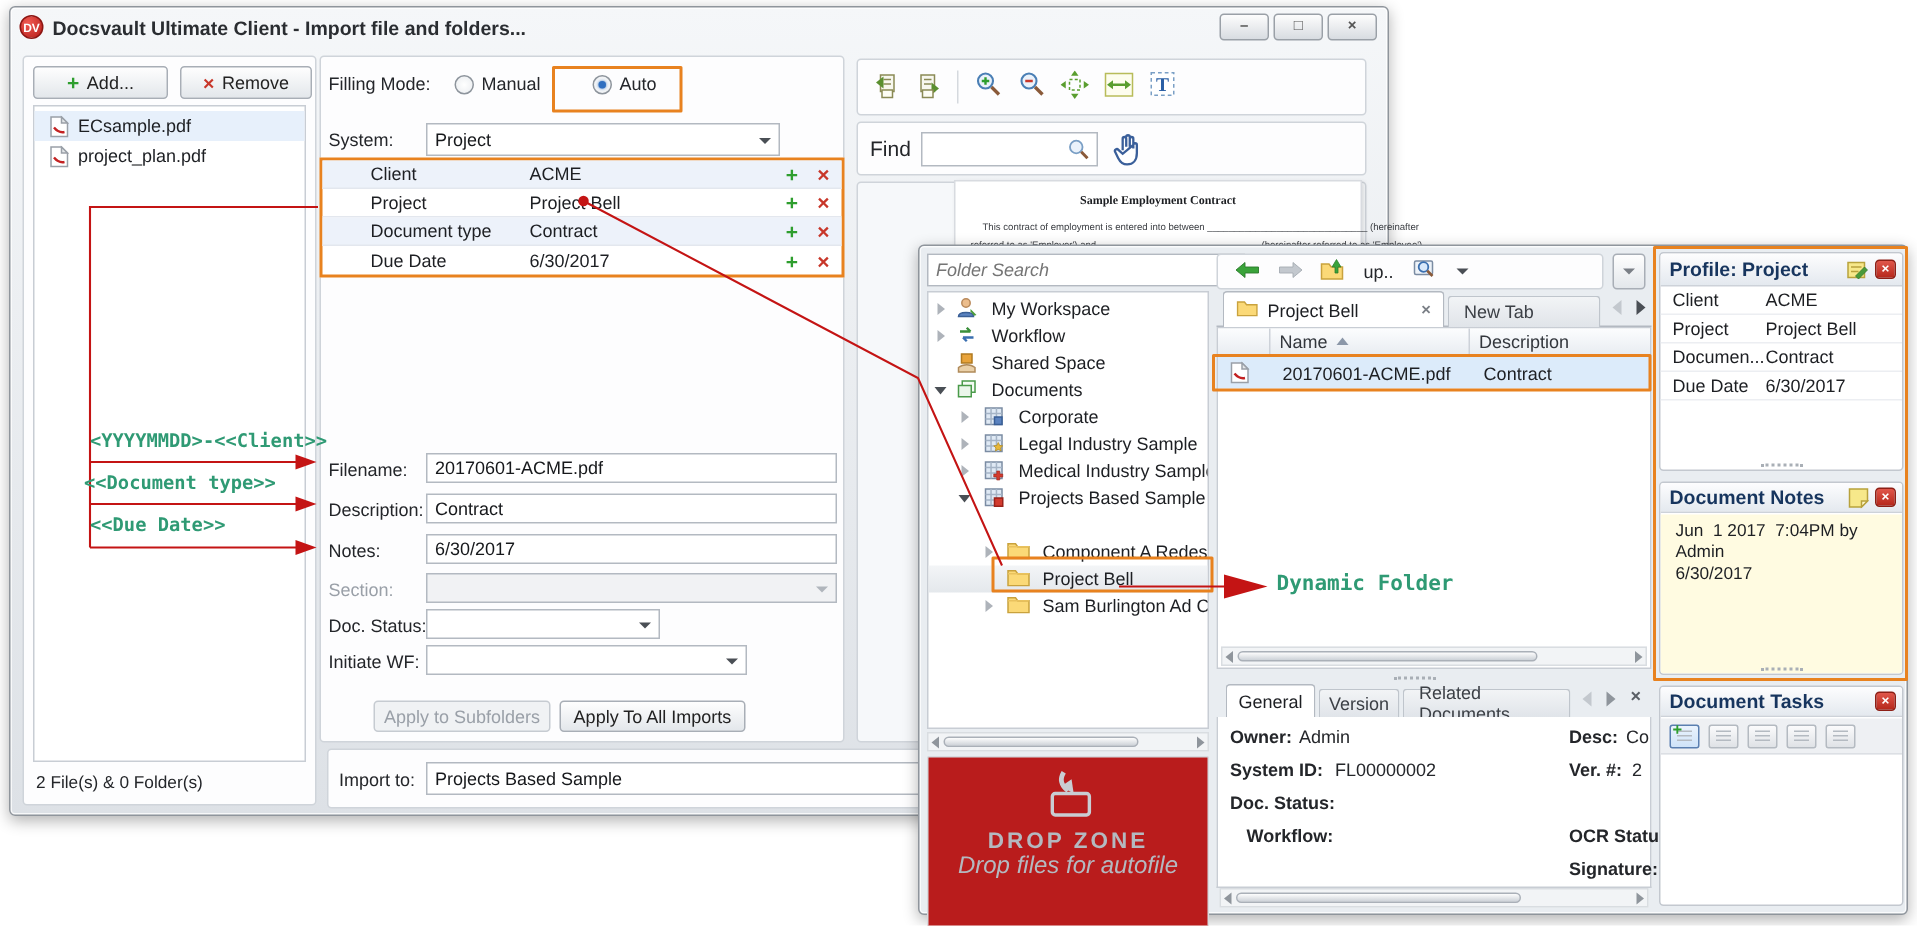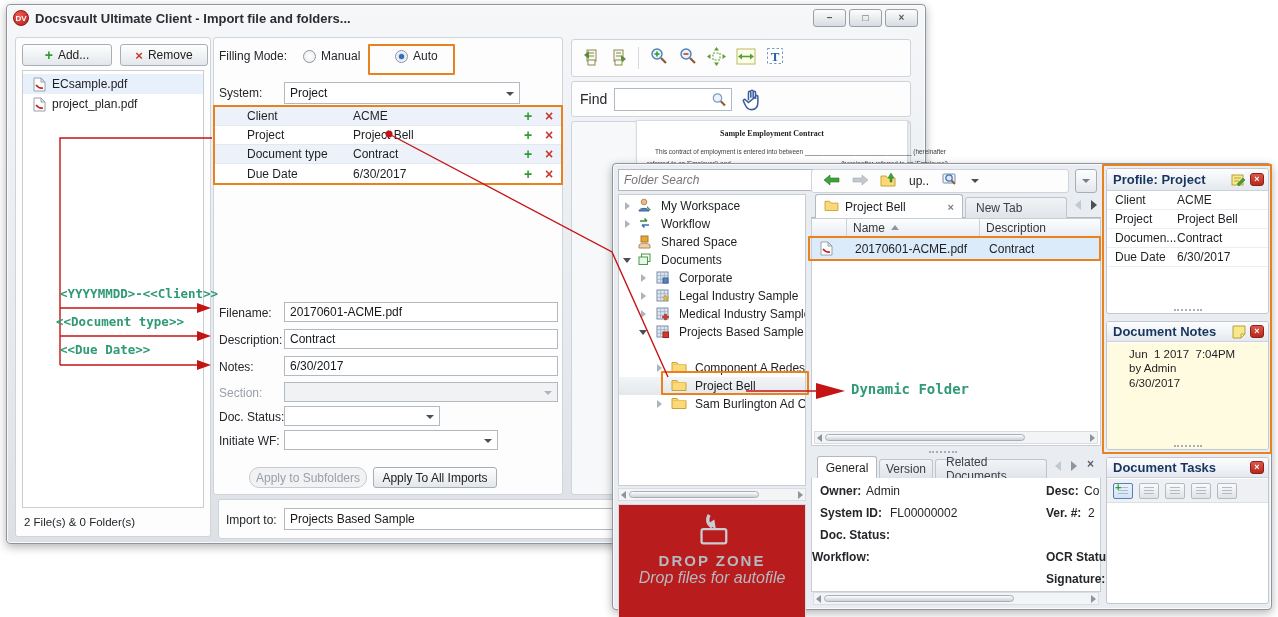--- a/index.html
+++ b/index.html
@@ -189,21 +189,21 @@
       </div>
     <div class="lbl" style="left:212px;top:405px;">Doc. Status:</div>
     <div class="tbox" style="left:277px;top:401px;width:156px;height:20px;">
         <span class="combo-arrow"></span>
       </div>
     <div class="lbl" style="left:212px;top:429px;">Initiate WF:</div>
     <div class="tbox" style="left:277px;top:425px;width:214px;height:20px;">
         <span class="combo-arrow"></span>
       </div>
 
-    <div class="btn disabled" style="left:242px;top:462px;width:118px;height:21px;border-radius:10px;">
+    <div class="btn disabled" style="left:242px;top:462px;width:118px;height:21px;">
         <span>Apply to Subfolders</span>
       </div>
     <div class="btn" style="left:366px;top:462px;width:124px;height:21px;">
         <span>Apply To All Imports</span>
       </div>
 
     <div class="panel" style="left:211px;top:494px;width:702px;height:40px;"></div>
     <div class="lbl" style="left:219px;top:508px;">Import to:</div>
     <div class="tbox" style="left:277px;top:503px;width:628px;height:22px;">Projects Based Sample</div>
 
@@ -501,21 +501,21 @@
     <div class="listbox" style="left:198px;top:314px;width:290px;height:114px;border-top:none;">
       <span class="lbl" style="left:8px;top:6px;font-weight:bold;">Owner:</span>
       <span class="lbl" style="left:54px;top:6px;">Admin</span>
       <span class="lbl" style="left:234px;top:6px;font-weight:bold;">Desc:</span>
       <span class="lbl" style="left:272px;top:6px;">Co</span>
       <span class="lbl" style="left:8px;top:28px;font-weight:bold;">System ID:</span>
       <span class="lbl" style="left:78px;top:28px;">FL00000002</span>
       <span class="lbl" style="left:234px;top:28px;font-weight:bold;">Ver. #:</span>
       <span class="lbl" style="left:276px;top:28px;">2</span>
       <span class="lbl" style="left:8px;top:50px;font-weight:bold;">Doc. Status:</span>
-      <span class="lbl" style="left:0;top:72px;font-weight:bold;">Workflow:</span>
+      <span class="lbl" style="left:19px;top:72px;font-weight:bold;">Workflow:</span>
       <span class="lbl" style="left:234px;top:72px;font-weight:bold;">OCR Statu</span>
       <span class="lbl" style="left:234px;top:94px;font-weight:bold;">Signature:</span>
     </div>
     <div class="hscroll" style="left:200px;top:428px;width:286px;height:13px;">
       <span class="hs-arrow l"></span>
       <span class="hs-thumb" style="width:190px;"></span>
       <span class="hs-arrow r" style="margin-left:auto;"></span>
     </div>
 
     <div class="dockpanel" style="left:493px;top:4px;width:163px;height:146px;">
@@ -550,21 +550,21 @@
 
     <div class="dockpanel" style="left:493px;top:157px;width:163px;height:129px;">
       <div class="dockhead" style="height:20px;">
         <span>Document Notes</span>
         <span style="position:absolute;right:22px;top:3px;"><svg width="14" height="14" viewBox="0 0 14 14">
               <path d="M1 1h12v8l-4 4H1z" fill="#f7e88a" stroke="#b8a23c"></path>
               <path d="M9 13V9h4z" fill="#fdf6c9" stroke="#b8a23c"></path>
             </svg></span>
         <span class="redx" style="top:3px;">×</span>
       </div>
-      <div style="position:absolute;left:0;top:21px;right:0;bottom:0;background:#fffbe1;padding:4px 22px;font-size:11.5px;line-height:1.25;">
+      <div style="position:absolute;left:0;top:21px;right:0;bottom:0;background:#fffbe1;padding:4px 10px;font-size:11.5px;line-height:1.25;">
         <div style="white-space:pre-wrap;">Jun  1 2017  7:04PM by Admin</div>
         <div>6/30/2017</div>
       </div>
       <div class="grip" style="bottom:2px;"></div>
     </div>
 
     <div class="dockpanel" style="left:493px;top:293px;width:163px;height:147px;">
       <div class="dockhead" style="height:20px;">
         <span>Document Tasks</span>
         <span class="redx" style="top:3px;">×</span>

